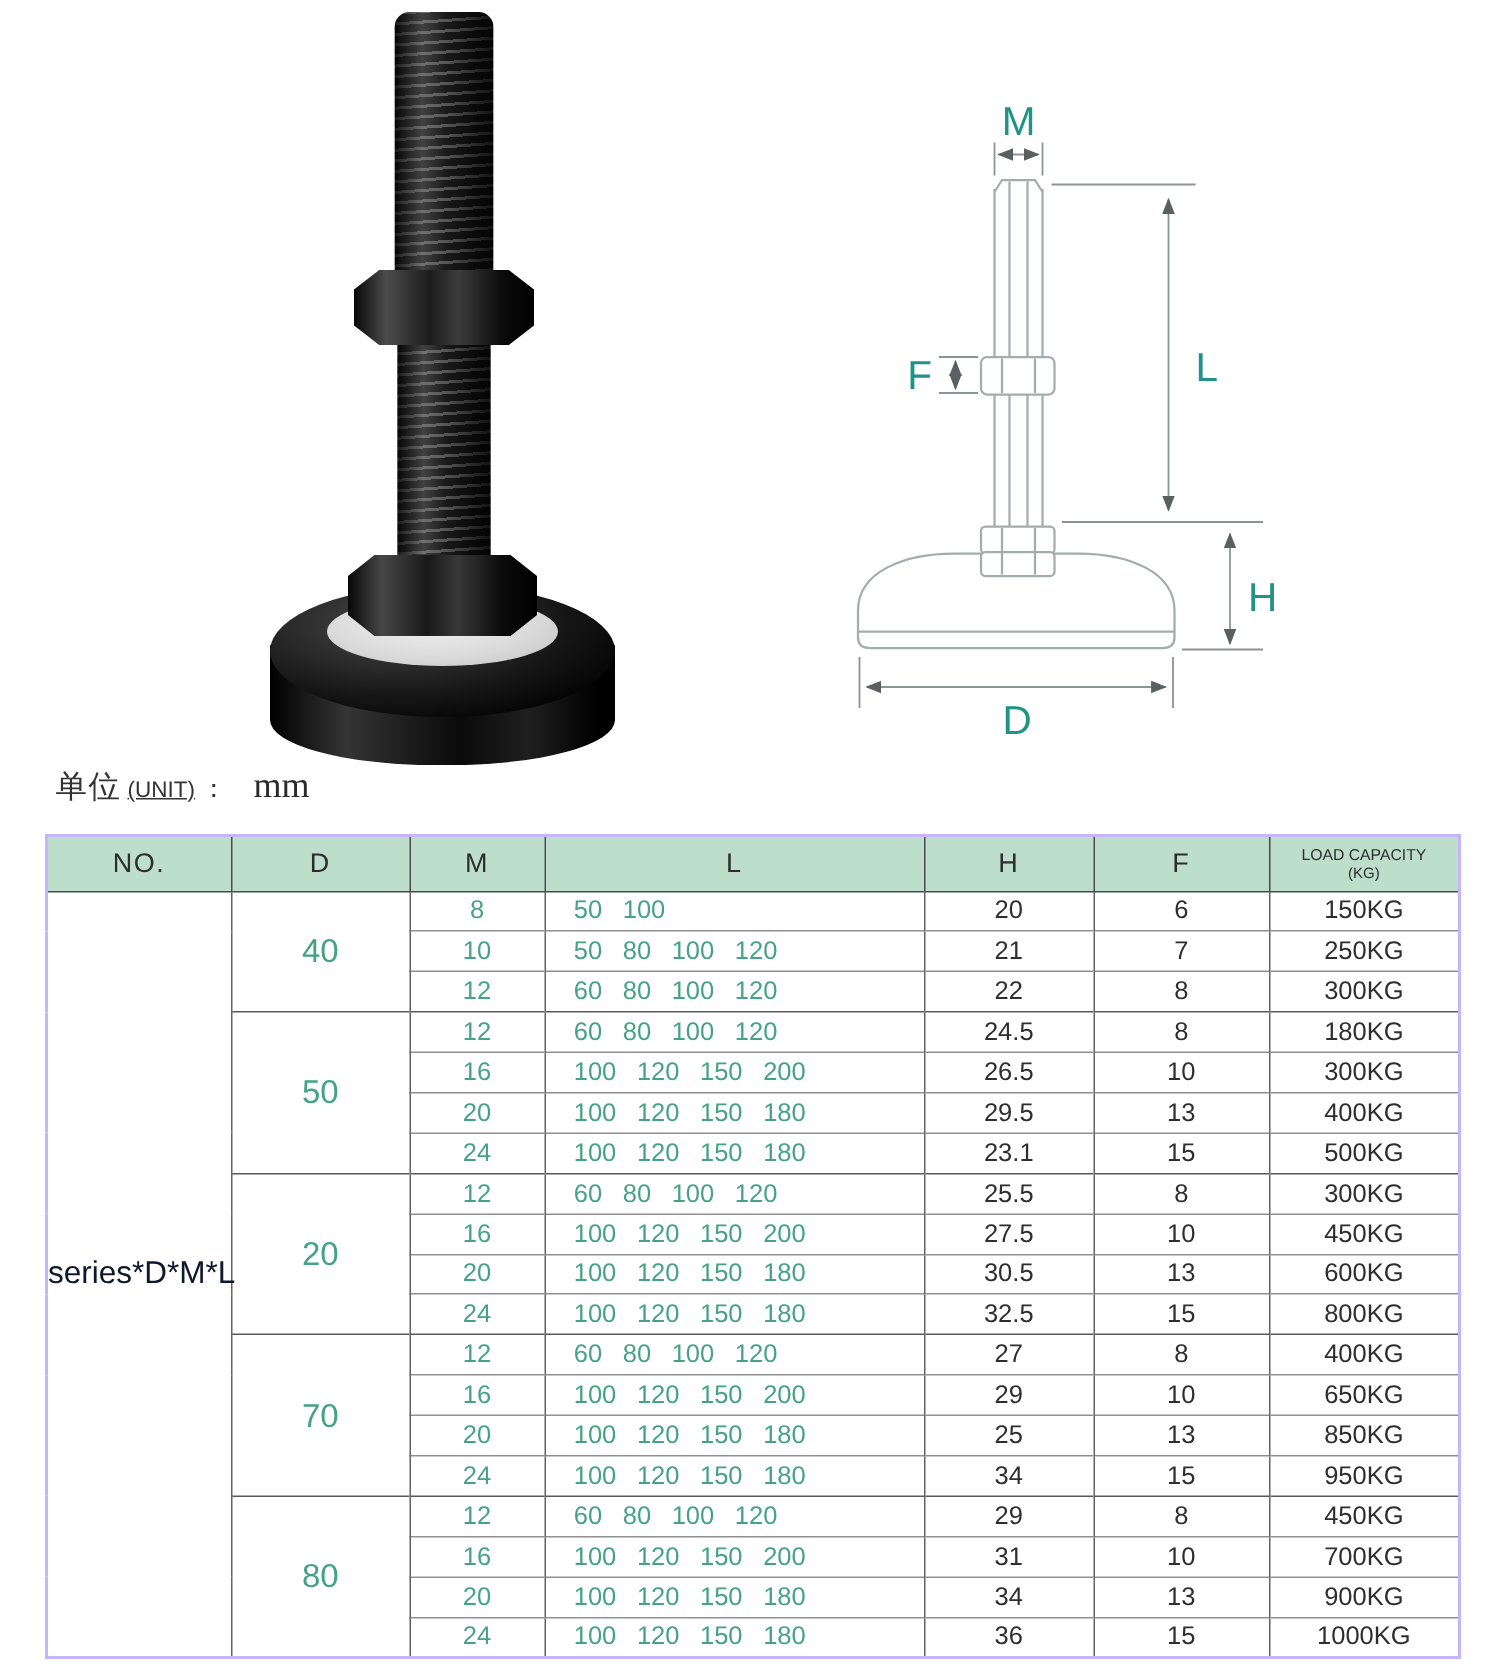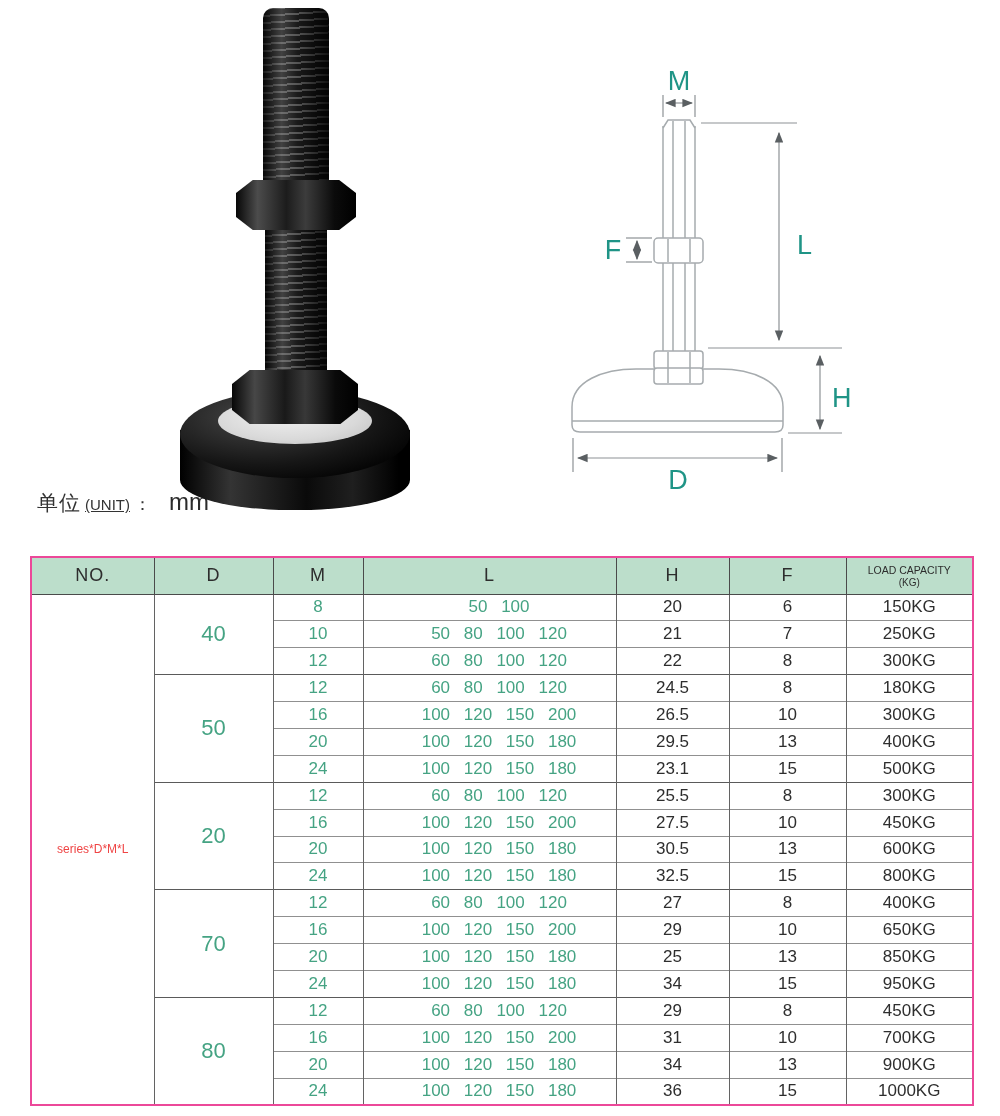--- a/index.html
+++ b/index.html
@@ -46,59 +46,59 @@
     background:radial-gradient(ellipse at 35% 30%, #474747, #161616 55%, #000 85%);
   }
   .base-body {
     left:8px; top:428px; width:230px; height:80px; z-index:1;
     border-radius:0 0 110px 110px / 0 0 30px 30px;
     background:linear-gradient(to right,#000,#343434 22%,#0a0a0a 55%,#1f1f1f 75%,#000 95%);
   }
 
   
   .unit-line {
-    position:absolute; left:37px; top:488px; display:flex; align-items:baseline; gap:4px;
+    position:absolute; left:37px; top:510px; display:flex; align-items:baseline; gap:4px;
     color:#333;
     justify-content:flex-end;
   }
   .unit-cn { font-size:21px; letter-spacing:1px; }
   .unit-en { font-size:15px;text-decoration:underline; }
   .unit-colon { font-size:17px; }
-  .unit-val { font-size:24px; margin-left:14px; color:#2b2b2b; }
+  .unit-val { font-size:24px; margin-left:14px; color:#2b2b2b;font-family:Liberation Serif, serif; }
 
   
   .diagram { position:absolute; left:555px; top:40px; }
   .diagram .part-line { stroke:#a6abae; stroke-width:1.5; fill:none; }
   .diagram .part-fill { stroke:#a6abae; stroke-width:1.5; fill:#fff; }
   .diagram .dim { stroke:#8d9295; stroke-width:1.2; fill:none; }
   .diagram text { fill:#1f9486; font-size:27px; font-family:"Liberation Sans",sans-serif; }
 
   
   table.spec {
     position:absolute; left:30px; top:556px; width:942px;
     border-collapse:collapse; table-layout:fixed;
   }
-  table.spec { border:2px solid #ec4899; }
+  table.spec { border:2px solid #c4b5fd; }
   .spec th {
     background:#bcdecb; border:1.6px solid #4a4a4a;
     height:37px; font-size:18px; font-weight:normal; color:#2d2d2d; letter-spacing:1px;
   }
   .spec th .cap1 { font-size:10.5px; letter-spacing:0; line-height:1.25; }
   .spec th .cap2 { font-size:10px; letter-spacing:0; line-height:1.1; }
   .spec td {
     border-left:1.3px solid #636363; border-right:1.3px solid #636363;
     height:26.9px; text-align:center; font-size:17px; color:#2e2e2e;
     vertical-align:middle;
   }
   .spec td.sub { border-top:1px solid #909090; }
   .spec td.gstart { border-top:1.4px solid #5a5a5a; }
   .spec td.green { color:#45a383; }
   .spec td.dcell { font-size:22px; }
-  .spec td.lcell { text-align:center; padding-left:19px; word-spacing:9px; }
-  .spec td.nocell { font-size:12px; color:#ef4444; }
+  .spec td.lcell { text-align:left; padding-left:19px; word-spacing:9px; }
+  .spec td.nocell { font-size:21px; color:#0f172a; }
 </style>
 </head>
 <body>
 
 <div class="photo">
   <div class="part base-body"></div>
   <div class="part base-dome"></div>
   <div class="part washer"></div>
   <div class="part rod-lower"></div>
   <div class="part nut-bottom"></div>

